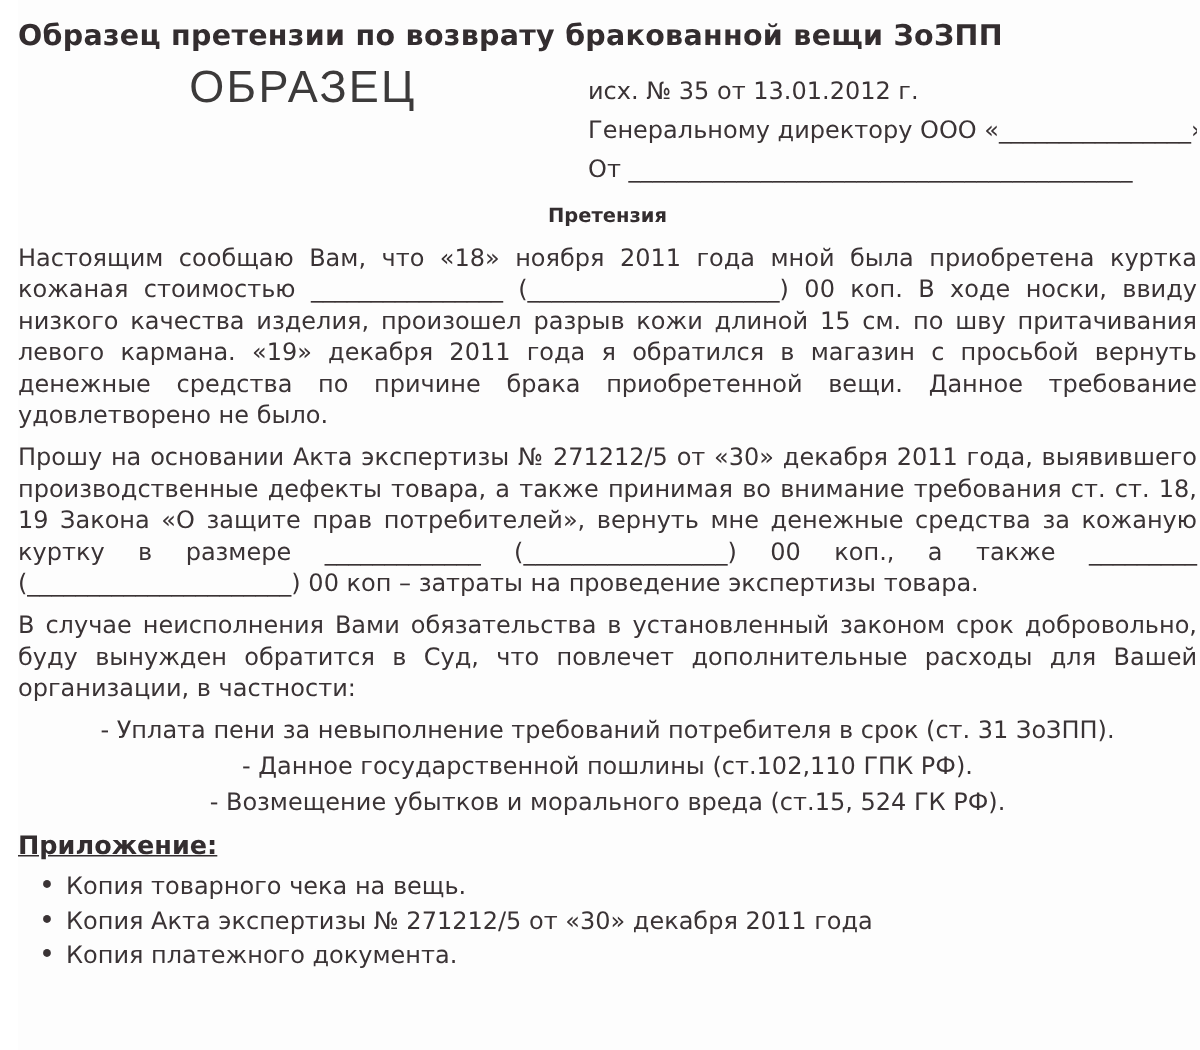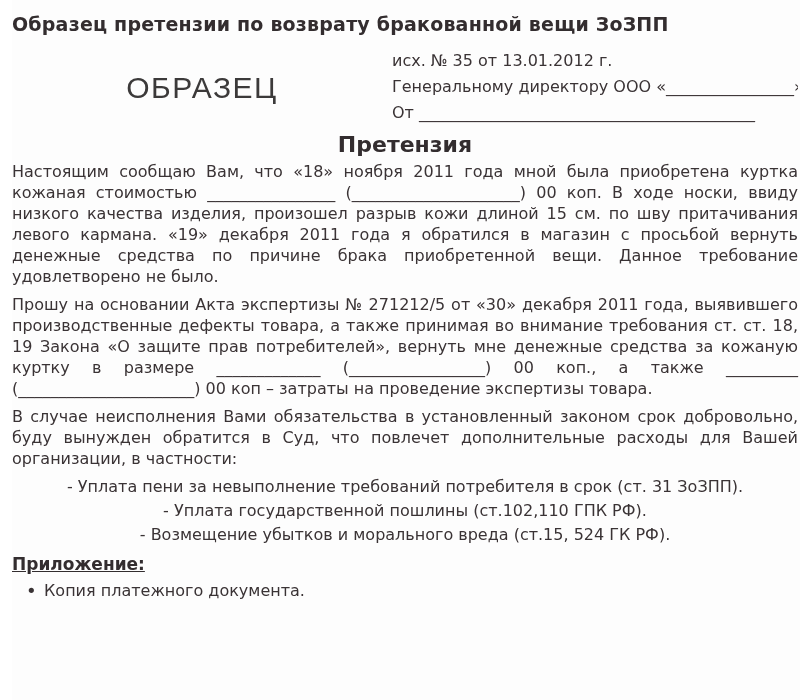--- a/index.html
+++ b/index.html
@@ -29,21 +29,20 @@
     color: #332d2f;
     letter-spacing: 0.2px;
   }
   .header-row {
     display: flex;
     margin-top: 12px;
   }
   .stamp-area {
     width: 380px;
     display: flex;
-    align-items: center;
     justify-content: center;
   }
   .stamp {
     font-family: "Liberation Sans", sans-serif;
     font-size: 30px;
     font-weight: 400;
     letter-spacing: 1.5px;
     color: #3c3a3a;
   }
   .addr-block {
@@ -51,21 +50,21 @@
     min-width: 0;
   }
   .addr-block .hline {
     line-height: 26px;
     white-space: nowrap;
     overflow: hidden;
   }
   .claim-heading {
     text-align: center;
     font-weight: bold;
-    font-size: 22px;
+    font-size: 13px;
     margin: 8px 0 6px 0;
     color: #332d2f;
   }
   p.body-par {
     margin: 0 0 7px 0;
     text-align: justify;
   }
   .dash-list div {
     margin: 0 0 2px 0;
     line-height: 22px;
@@ -118,23 +117,25 @@
   <div class="claim-heading">Претензия</div>
 
   <p class="body-par">Настоящим сообщаю Вам, что «18» ноября 2011 года мной была приобретена куртка кожаная стоимостью ________________ (_____________________) 00 коп. В ходе носки, ввиду низкого качества изделия, произошел разрыв кожи длиной 15 см. по шву притачивания левого кармана. «19» декабря 2011 года я обратился в магазин с просьбой вернуть денежные средства по причине брака приобретенной вещи. Данное требование удовлетворено не было.</p>
 
   <p class="body-par">Прошу на основании Акта экспертизы № 271212/5 от «30» декабря 2011 года, выявившего производственные дефекты товара, а также принимая во внимание требования ст. ст. 18, 19 Закона «О защите прав потребителей», вернуть мне денежные средства за кожаную куртку в размере _____________ (_________________) 00 коп., а также _________ (______________________) 00 коп – затраты на проведение экспертизы товара.</p>
 
   <p class="body-par">В случае неисполнения Вами обязательства в установленный законом срок добровольно, буду вынужден обратится в Суд, что повлечет дополнительные расходы для Вашей организации, в частности:</p>
 
   <div class="dash-list">
     <div>- Уплата пени за невыполнение требований потребителя в срок (ст. 31 ЗоЗПП).</div>
-    <div>- Уплата государственной пошлины (ст.102,110 ГПК РФ).</div>
+    <div>- Данное государственной пошлины (ст.102,110 ГПК РФ).</div>
     <div>- Возмещение убытков и морального вреда (ст.15, 524 ГК РФ).</div>
   </div>
 
   <div class="attach-heading">Приложение:</div>
 
   <ul class="attach-list">
+    <li>Копия товарного чека на вещь.</li>
+    <li>Копия Акта экспертизы № 271212/5 от «30» декабря 2011 года</li>
     <li>Копия платежного документа.</li>
   </ul>
 
 </div>
 
 </body></html>

